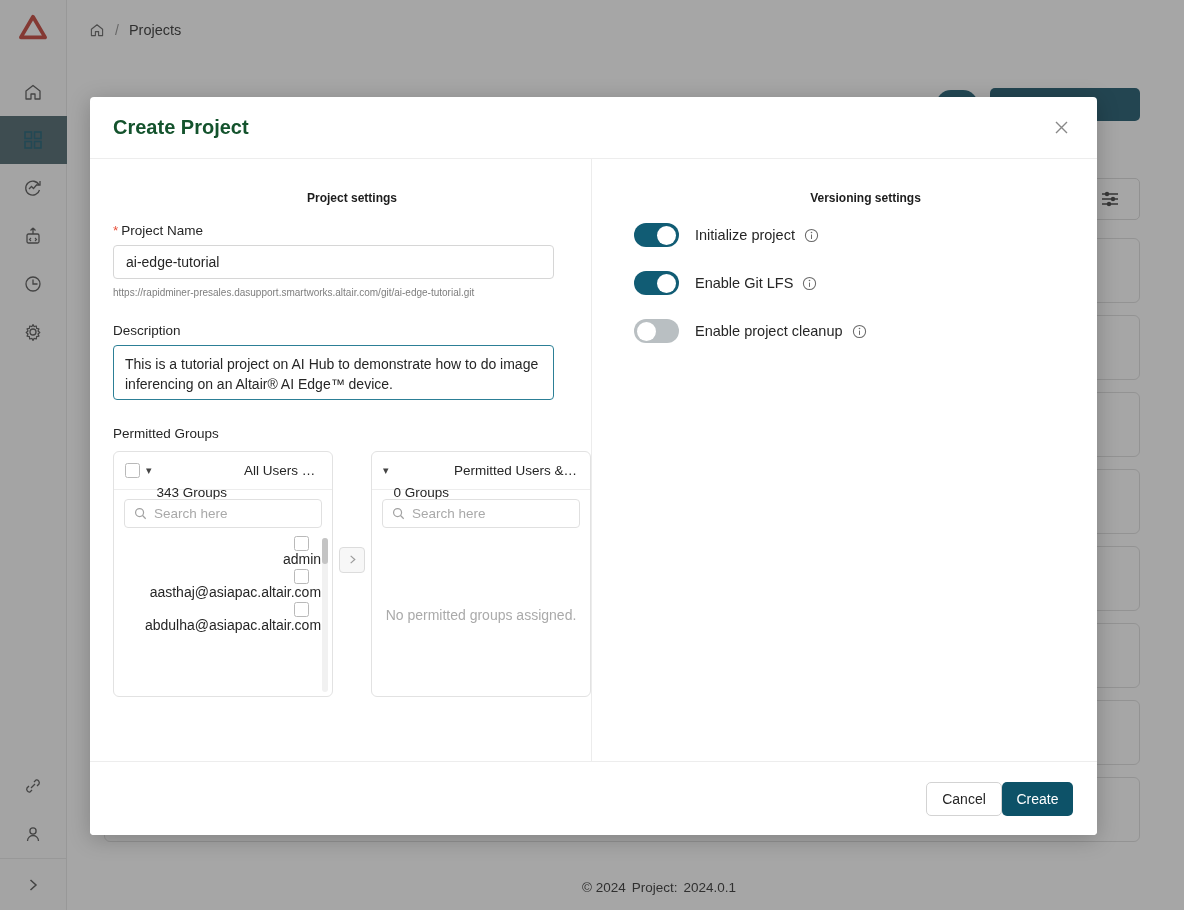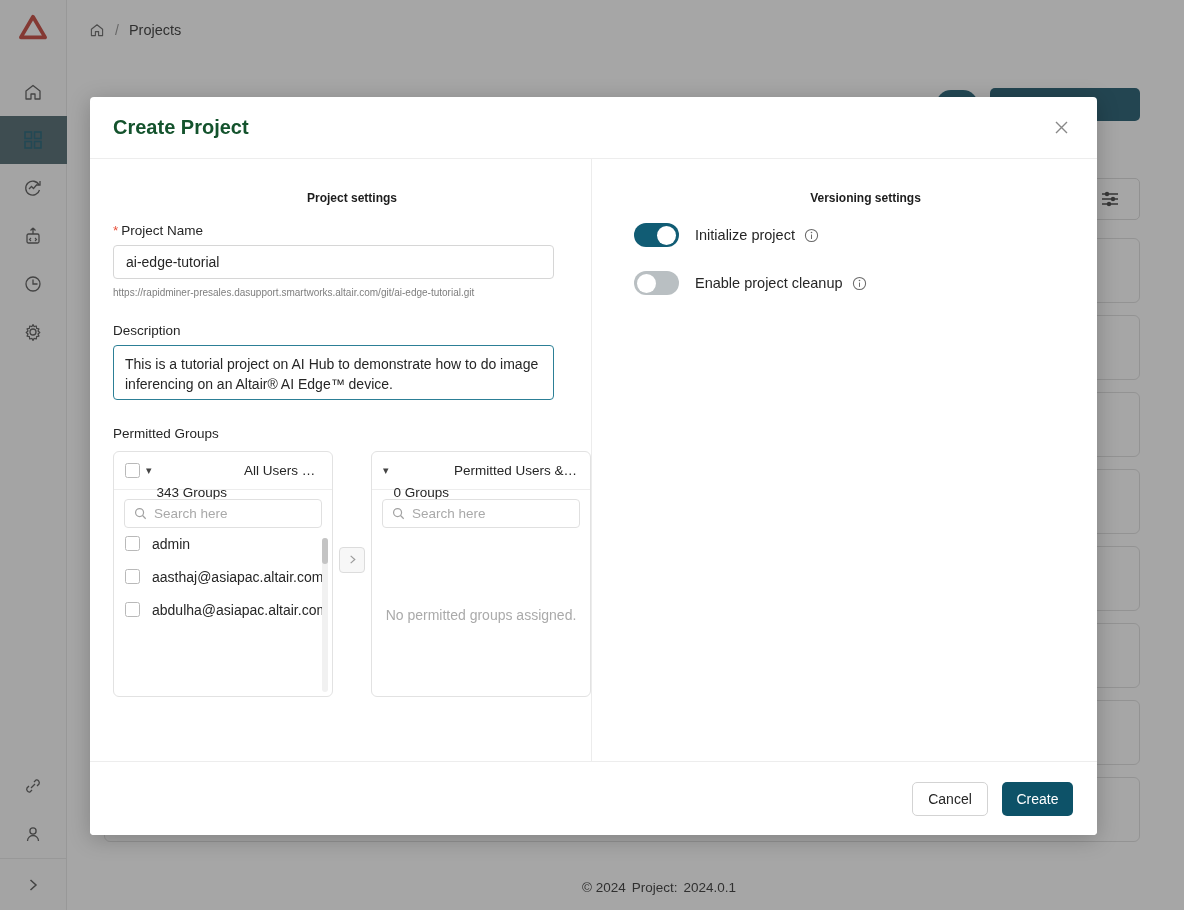--- a/index.html
+++ b/index.html
@@ -135,21 +135,21 @@
     display: flex; align-items: center; padding: 0 9px; background: #fff;
   }
   .tsearch input {
     border: none; outline: none; flex: 1; font-size: 13.5px; color: #262626;
     font-family: "Liberation Sans", sans-serif; background: transparent;
   }
   .tsearch input::placeholder { color: #a9a9a9; }
   .srch-icon { color: #a2a2a2; margin-right: 7px; display: flex; }
 
   .tlist { flex: 1; overflow: hidden; position: relative; padding-top: 2px; }
-  .titem { height: 33px; display: flex; align-items: flex-start; padding: 0 11px; }
+  .titem { height: 33px; display: flex; align-items: flex-end; padding: 0 11px; flex-direction: column; }
   .titem .tcheck { margin-right: 12px; }
   .titem-label { font-size: 14px; color: #262626; white-space: nowrap; }
   .scroll-track { position: absolute; right: 4px; top: 4px; width: 6px; bottom: 4px; background: #f1f1f1; border-radius: 3px; }
   .scroll-thumb { position: absolute; right: 4px; top: 4px; width: 6px; height: 26px; background: #c4c4c4; border-radius: 3px; }
 
   .tmid { width: 49px; display: flex; justify-content: center; padding-top: 96px; }
   .tmove {
     width: 26px; height: 26px; border: 1px solid #dcdcdc; border-radius: 4px;
     background: #f7f7f7; color: #9b9b9b; display: flex; align-items: center;
     justify-content: center; cursor: pointer; font-size: 13px;
@@ -169,21 +169,21 @@
     border-radius: 50%; background: #ffffff;
   }
   .tog.on .knob { left: 23px; }
   .tog-label { margin-left: 16px; font-size: 14.5px; color: #262626; }
   .info-icon { margin-left: 9px; color: #6b6b6b; display: flex; align-items: center; cursor: pointer; }
 
   
   .modal-footer {
     height: 74px; flex: none; border-top: 1px solid #ededed;
     display: flex; align-items: center; justify-content: flex-end;
-    padding-right: 24px; gap: 14px; background: #ffffff;
+    padding-right: 24px; background: #ffffff;
   }
   .btn {
     height: 34px; border-radius: 5px; font-size: 14px; cursor: pointer;
     font-family: "Liberation Sans", sans-serif; border: 1px solid transparent;
     display: flex; align-items: center; justify-content: center;
   }
   .btn-cancel { width: 76px; background: #fff; border-color: #d3d3d3; color: #262626; }
   .btn-create { width: 71px; background: #0d5268; color: #ffffff; }
 </style>
 </head>
@@ -412,20 +412,33 @@
           <span class="tog-label">Initialize project</span>
           <span class="info-icon">
             <svg width="15" height="15" viewBox="0 0 16 16">
               <circle cx="8" cy="8" r="6.5" fill="none" stroke="currentColor" stroke-width="1.1"></circle>
               <circle cx="8" cy="4.8" r="0.85" fill="currentColor"></circle>
               <path d="M8 7 V11.6" stroke="currentColor" stroke-width="1.1"></path>
             </svg>
           </span>
         </div>
 
+        <div class="tog-row">
+          <div class="tog on">
+              <div class="knob"></div>
+            </div>
+          <span class="tog-label">Enable Git LFS</span>
+          <span class="info-icon">
+            <svg width="15" height="15" viewBox="0 0 16 16">
+              <circle cx="8" cy="8" r="6.5" fill="none" stroke="currentColor" stroke-width="1.1"></circle>
+              <circle cx="8" cy="4.8" r="0.85" fill="currentColor"></circle>
+              <path d="M8 7 V11.6" stroke="currentColor" stroke-width="1.1"></path>
+            </svg>
+          </span>
+        </div>
 
         <div class="tog-row">
           <div class="tog">
               <div class="knob"></div>
             </div>
           <span class="tog-label">Enable project cleanup</span>
           <span class="info-icon">
             <svg width="15" height="15" viewBox="0 0 16 16">
               <circle cx="8" cy="8" r="6.5" fill="none" stroke="currentColor" stroke-width="1.1"></circle>
               <circle cx="8" cy="4.8" r="0.85" fill="currentColor"></circle>

